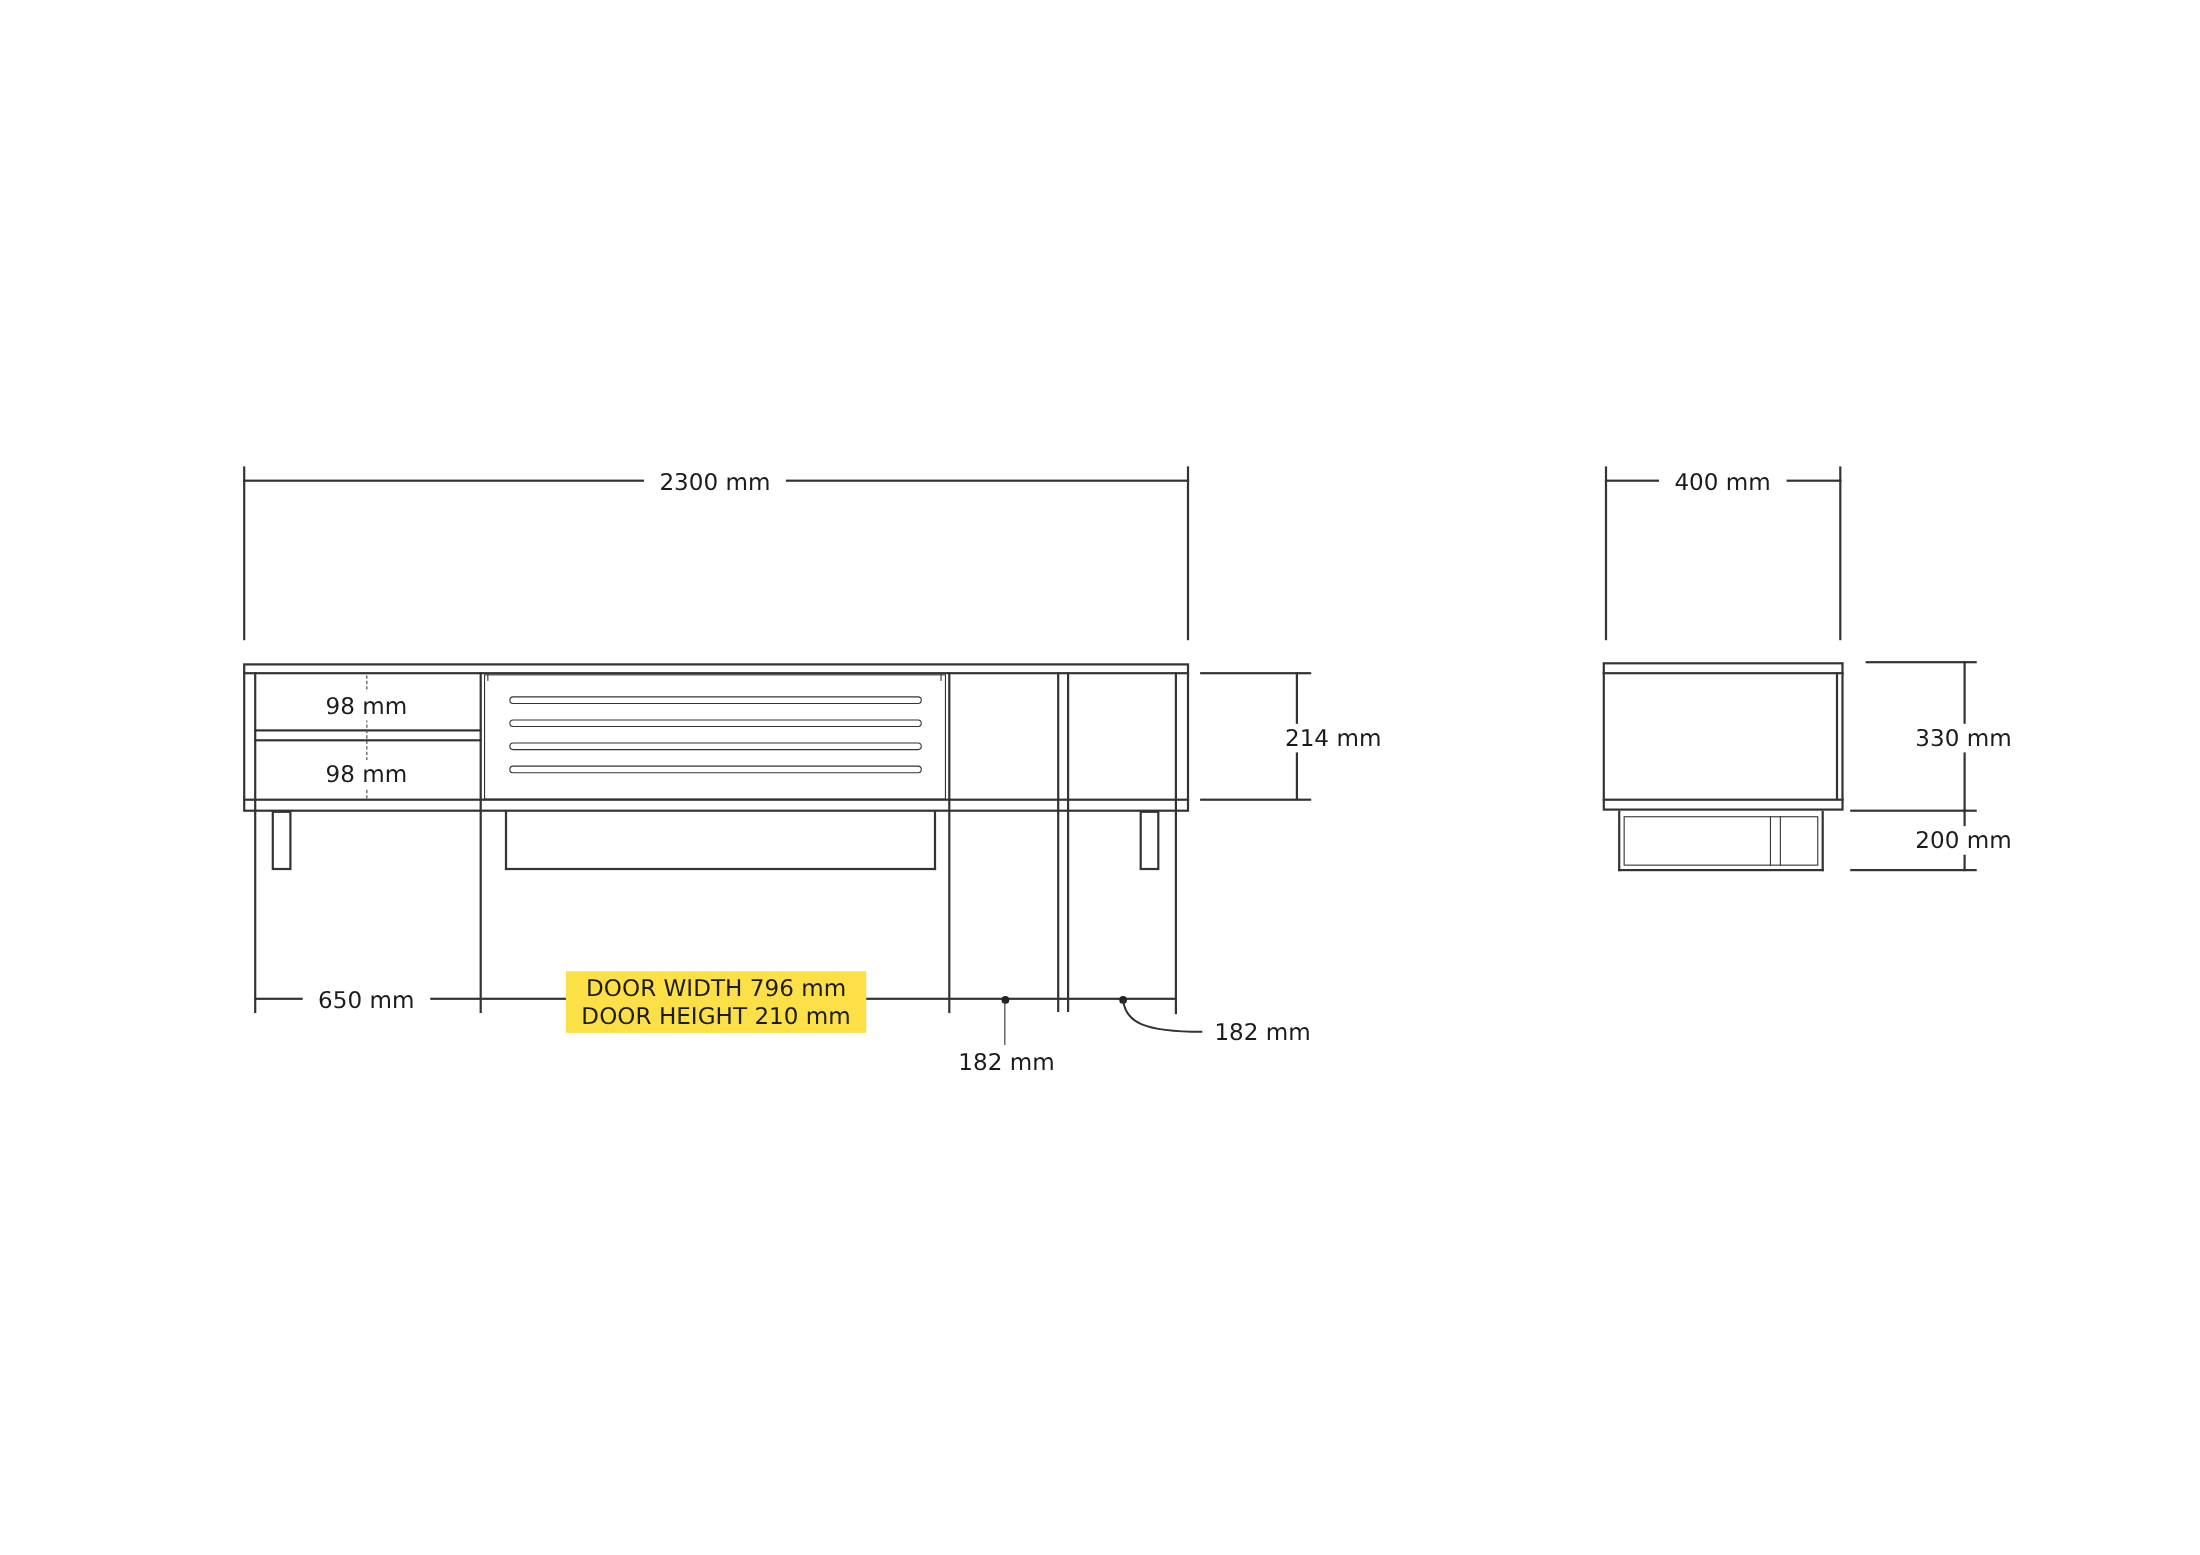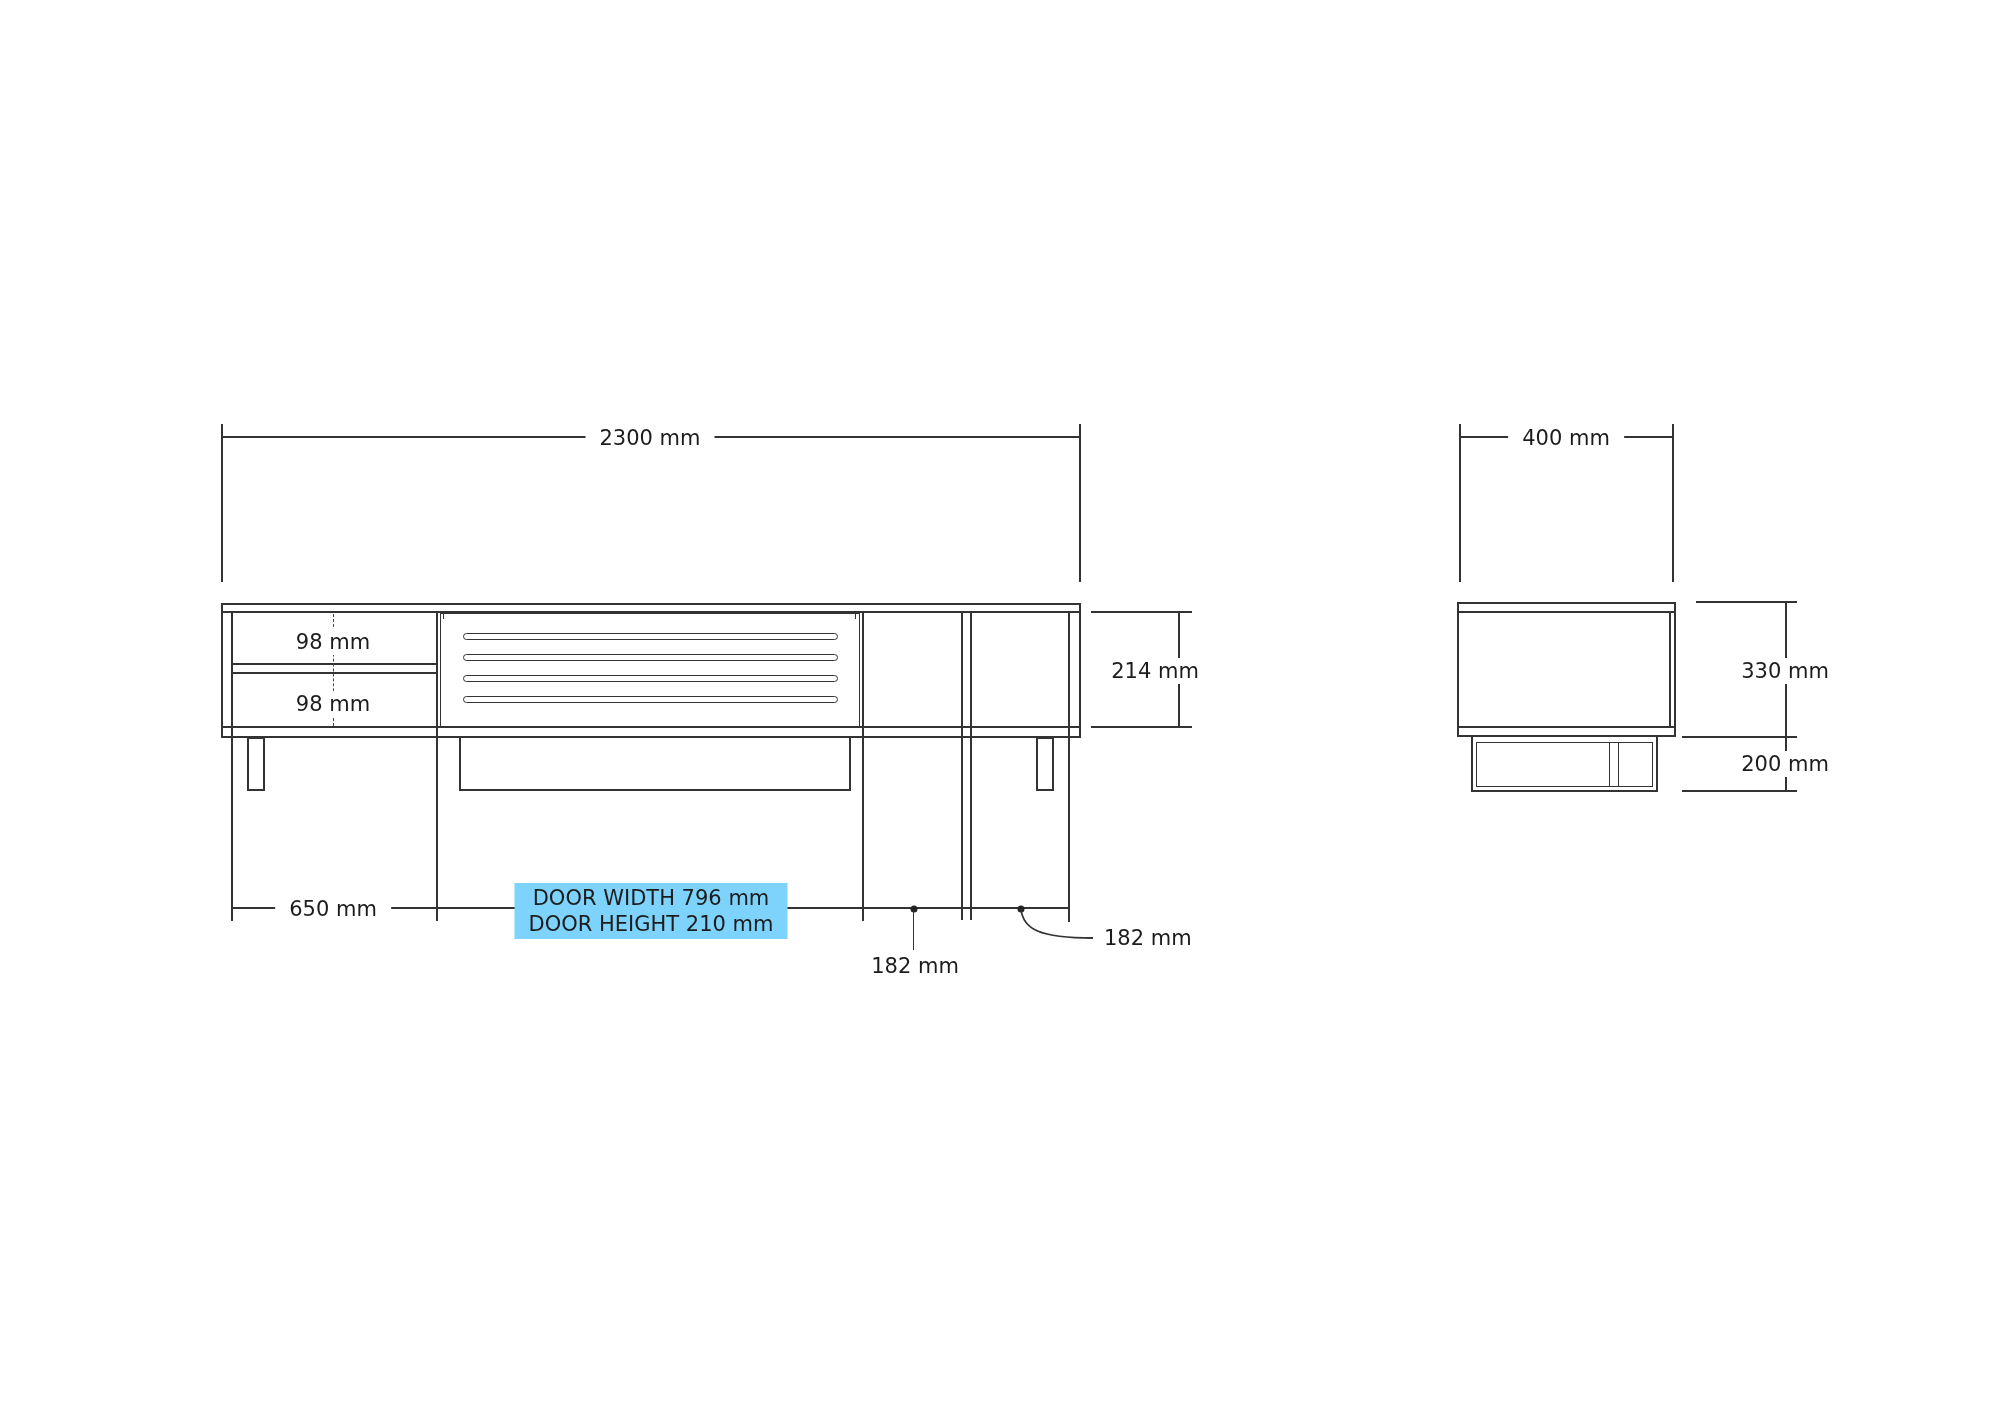--- a/index.html
+++ b/index.html
@@ -29,21 +29,21 @@
     padding:1px 14px;
     font-size:21px;
     line-height:24px;
     white-space:nowrap;
     color:#1c1c1c;
   }
   .dim-label.left-anchor{transform:translate(0,-50%);padding:1px 4px;}
   .door-label{
     position:absolute;
     transform:translate(-50%,-50%);
-    background:#7dd3fc;
+    background:#fde047;
     padding:2px 14px;
     font-size:21px;
     line-height:26px;
     text-align:center;
     white-space:nowrap;
     color:#1c1c1c;
   }
   svg.leader{position:absolute;overflow:visible;}
 </style>
 </head>
@@ -87,21 +87,21 @@
     <div class="vline" style="left:1068px;top:611px;height:311px;"></div>
 
     <div class="rect" style="left:247px;top:737px;width:18px;height:54px;"></div>
     <div class="rect" style="left:1036px;top:737px;width:18px;height:54px;"></div>
 
     <div class="rect rect-open-top" style="left:459px;top:737px;width:392px;height:54px;"></div>
 
     <div class="hline" style="left:1091px;top:611px;width:101px;"></div>
     <div class="hline" style="left:1091px;top:726px;width:101px;"></div>
     <div class="vline" style="left:1178px;top:611px;height:116px;"></div>
-    <span class="dim-label" style="left:1155px;top:671px;">214 mm</span>
+    <span class="dim-label" style="left:1212px;top:671px;">214 mm</span>
 
     <div class="hline" style="left:231px;top:907px;width:839px;"></div>
     <span class="dim-label" style="left:333px;top:909px;">650 mm</span>
 
     <div class="door-label" style="left:651px;top:911px;">
       <div>DOOR WIDTH 796 mm</div>
       <div>DOOR HEIGHT 210 mm</div>
     </div>
 
     <div class="dot" style="left:914px;top:909px;"></div>

